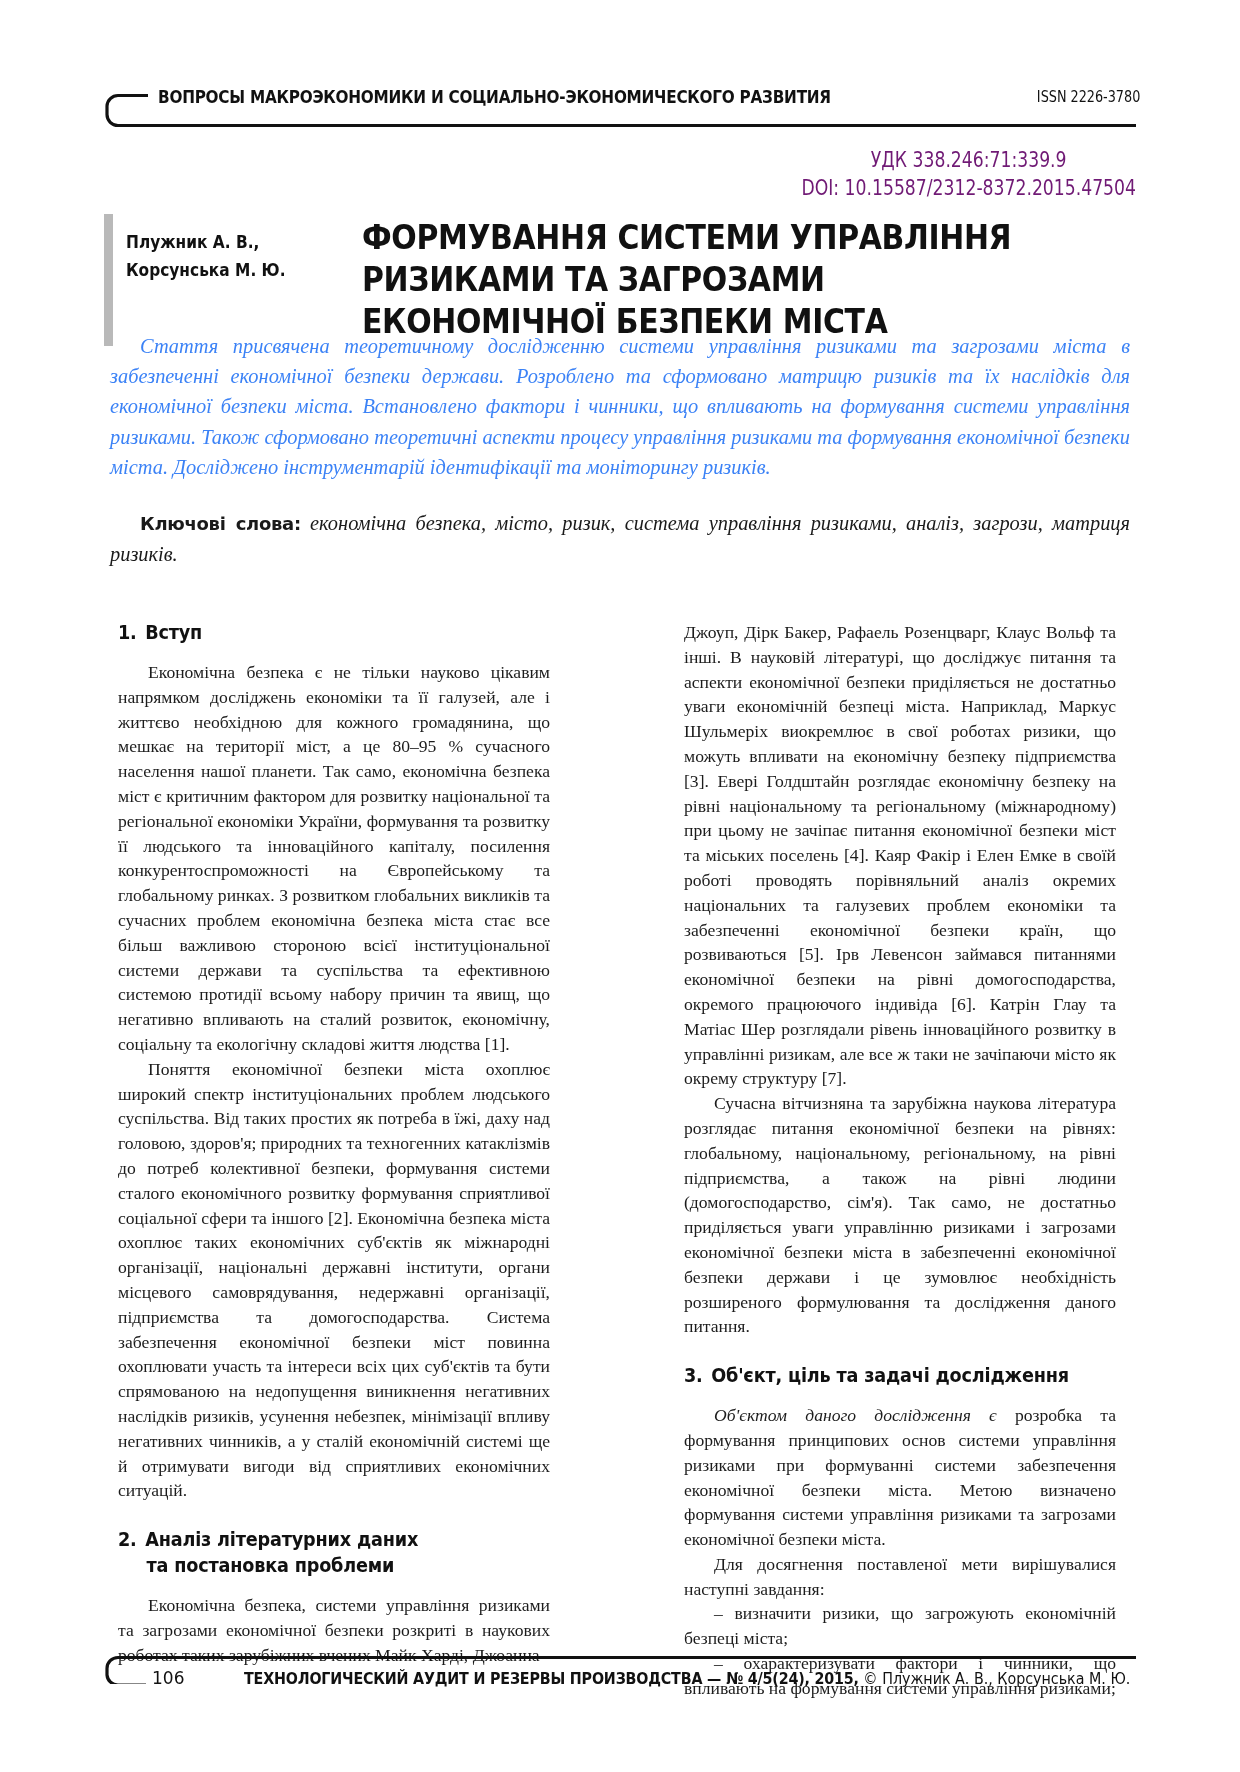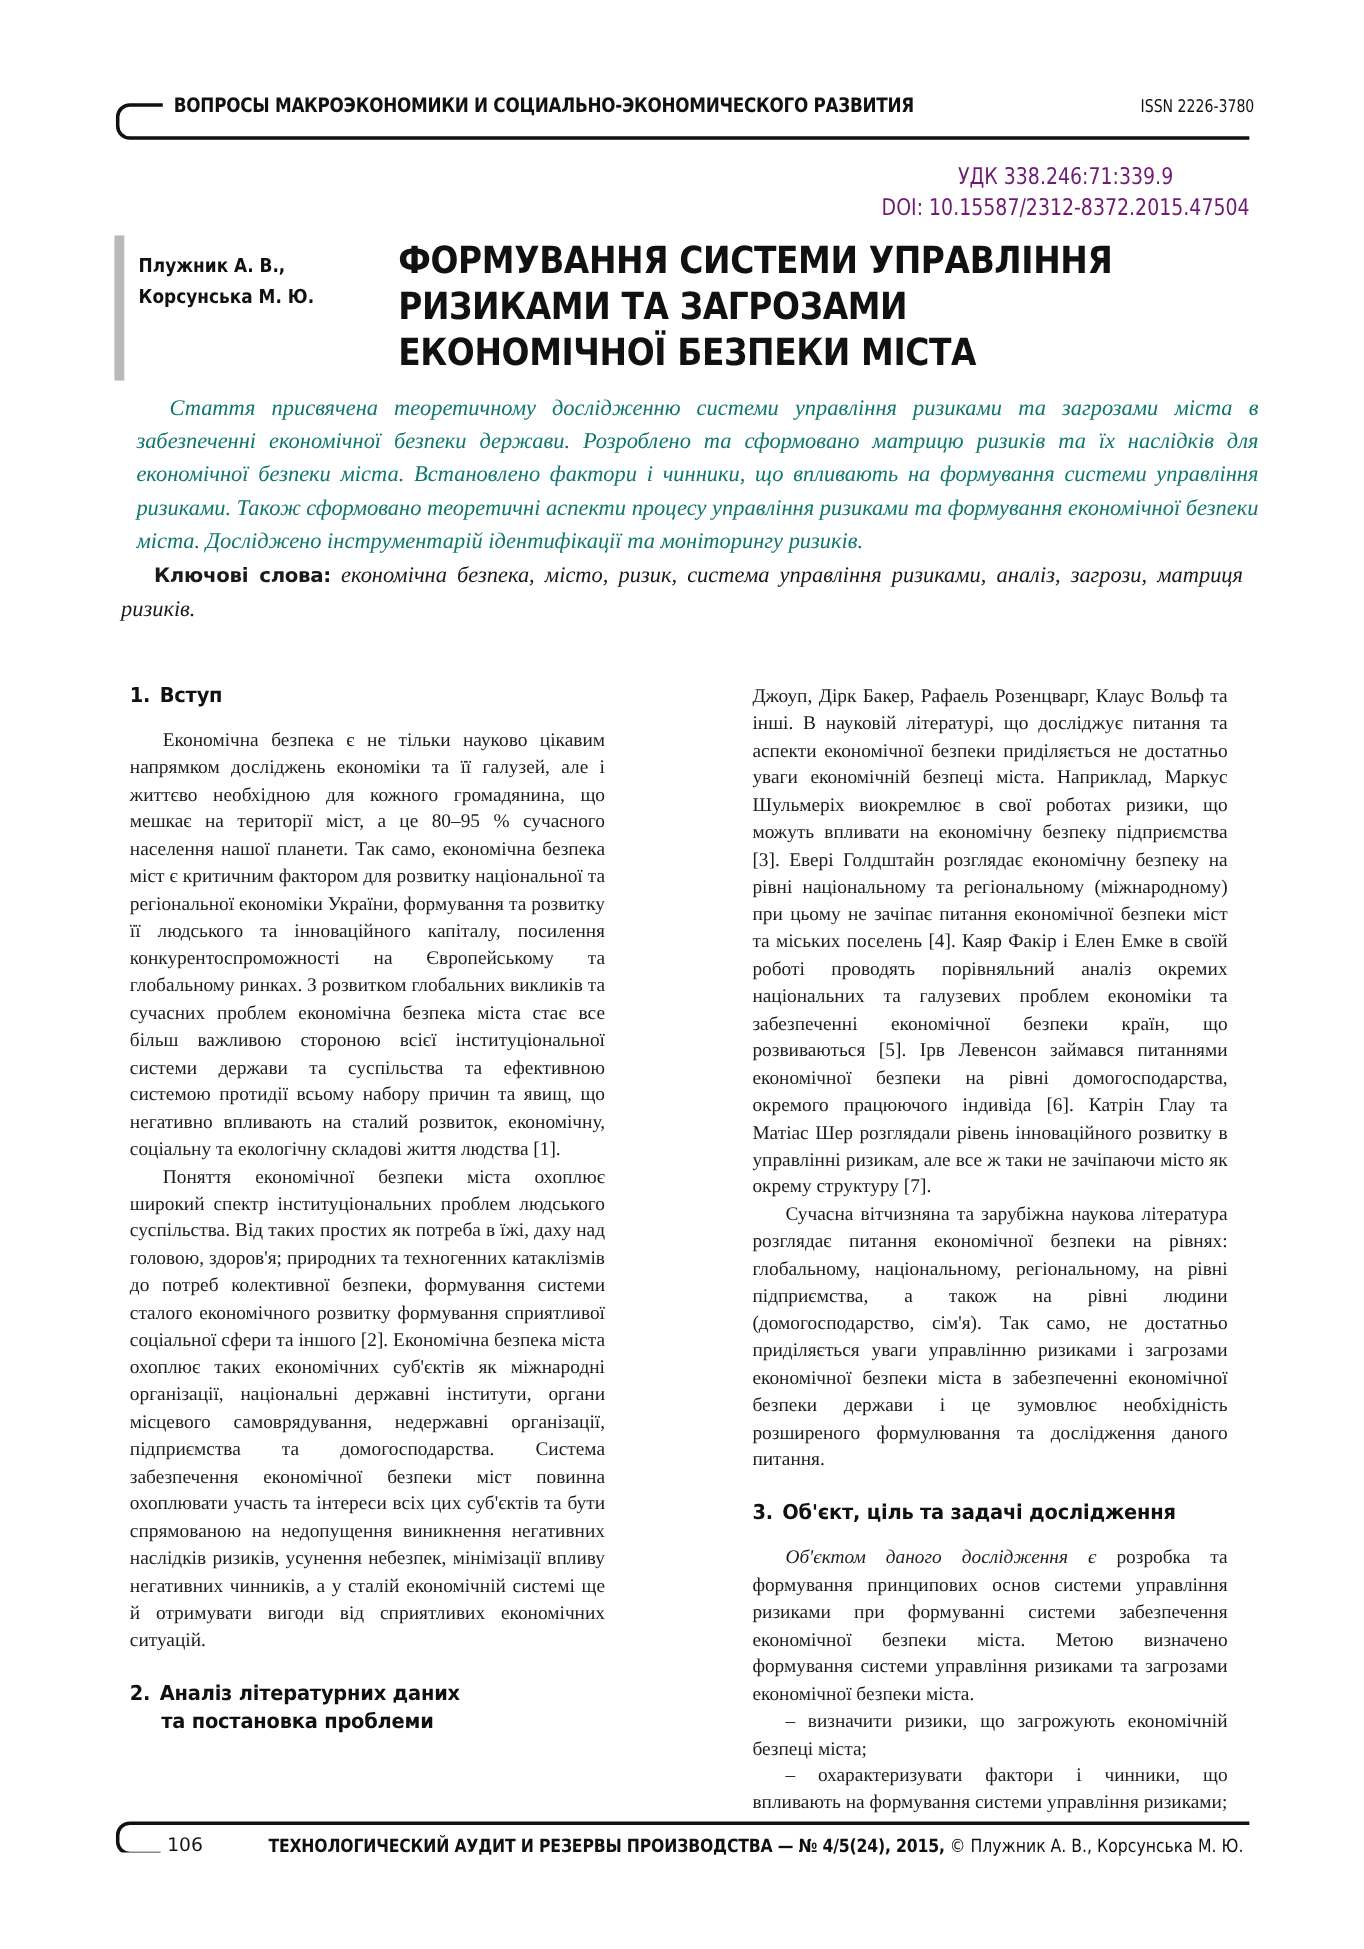--- a/index.html
+++ b/index.html
@@ -135,30 +135,29 @@
     transform: scaleX(0.88);
     transform-origin: left top;
     color: #111;
   }
   .doc-title span { display: block; white-space: nowrap; }
 
   
   .abstract {
     position: absolute;
     left: 110px;
-    top: 356px;
+    top: 331px;
     width: 1020px;
     font-family: "Liberation Serif", "DejaVu Serif", serif;
     font-style: italic;
     font-size: 20.4px;
     line-height: 30.2px;
     text-align: justify;
     text-indent: 30px;
-    color: #0f766e;
-    margin-left: 14px;
+    color: #3b82f6;
   }
   .keywords {
     position: absolute;
     left: 110px;
     top: 508px;
     width: 1020px;
     font-family: "Liberation Serif", "DejaVu Serif", serif;
     font-style: italic;
     font-size: 20.4px;
     line-height: 30.2px;
@@ -294,32 +293,34 @@
     <h2 class="sect first">
       <span class="num">1.</span><span>Вступ</span>
     </h2>
     <p>Економічна безпека є не тільки науково цікавим напрямком досліджень економіки та її галузей, але і життєво необхідною для кожного громадянина, що мешкає на території міст, а це 80–95 % сучасного населення нашої планети. Так само, економічна безпека міст є критичним фактором для розвитку національної та регіональної економіки України, формування та розвитку її людського та інноваційного капіталу, посилення конкурентоспроможності на Європейському та глобальному ринках. З розвитком глобальних викликів та сучасних проблем економічна безпека міста стає все більш важливою стороною всієї інституціональної системи держави та суспільства та ефективною системою протидії всьому набору причин та явищ, що негативно впливають на сталий розвиток, економічну, соціальну та екологічну складові життя людства [1].</p>
     <p>Поняття економічної безпеки міста охоплює широкий спектр інституціональних проблем людського суспільства. Від таких простих як потреба в їжі, даху над головою, здоров'я; природних та техногенних катаклізмів до потреб колективної безпеки, формування системи сталого економічного розвитку формування сприятливої соціальної сфери та іншого [2]. Економічна безпека міста охоплює таких економічних суб'єктів як міжнародні організації, національні державні інститути, органи місцевого самоврядування, недержавні організації, підприємства та домогосподарства. Система забезпечення економічної безпеки міст повинна охоплювати участь та інтереси всіх цих суб'єктів та бути спрямованою на недопущення виникнення негативних наслідків ризиків, усунення небезпек, мінімізації впливу негативних чинників, а у сталій економічній системі ще й отримувати вигоди від сприятливих економічних ситуацій.</p>
 
     <h2 class="sect">
       <span class="num">2.</span><span>Аналіз літературних даних</span>
       <span class="l2">та постановка проблеми</span>
     </h2>
+    <p>Економічна безпека, системи управління ризиками та загрозами економічної безпеки розкриті в наукових роботах таких зарубіжних вчених Майк Харді, Джоанна</p>
 
   </div>
 
   <div class="col col-right">
 
     <p class="noindent">Джоуп, Дірк Бакер, Рафаель Розенцварг, Клаус Вольф та інші. В науковій літературі, що досліджує питання та аспекти економічної безпеки приділяється не достатньо уваги економічній безпеці міста. Наприклад, Маркус Шульмеріх виокремлює в свої роботах ризики, що можуть впливати на економічну безпеку підприємства [3]. Евері Голдштайн розглядає економічну безпеку на рівні національному та регіональному (міжнародному) при цьому не зачіпає питання економічної безпеки міст та міських поселень [4]. Каяр Факір і Елен Емке в своїй роботі проводять порівняльний аналіз окремих національних та галузевих проблем економіки та забезпеченні економічної безпеки країн, що розвиваються [5]. Ірв Левенсон займався питаннями економічної безпеки на рівні домогосподарства, окремого працюючого індивіда [6]. Катрін Глау та Матіас Шер розглядали рівень інноваційного розвитку в управлінні ризикам, але все ж таки не зачіпаючи місто як окрему структуру [7].</p>
     <p>Сучасна вітчизняна та зарубіжна наукова література розглядає питання економічної безпеки на рівнях: глобальному, національному, регіональному, на рівні підприємства, а також на рівні людини (домогосподарство, сім'я). Так само, не достатньо приділяється уваги управлінню ризиками і загрозами економічної безпеки міста в забезпеченні економічної безпеки держави і це зумовлює необхідність розширеного формулювання та дослідження даного питання.</p>
 
     <h2 class="sect">
       <span class="num">3.</span><span>Об'єкт, ціль та задачі дослідження</span>
     </h2>
     <p><em>Об'єктом даного дослідження є</em><span> розробка та формування принципових основ системи управління ризиками при формуванні системи забезпечення економічної безпеки міста. Метою визначено формування системи управління ризиками та загрозами економічної безпеки міста.</span></p>
+    <p>Для досягнення поставленої мети вирішувалися наступні завдання:</p>
     <p class="bullet">– визначити ризики, що загрожують економічній безпеці міста;</p>
     <p class="bullet">– охарактеризувати фактори і чинники, що впливають на формування системи управління ризиками;</p>
 
   </div>
 
   <div class="footer">
     <svg class="footer-bracket" viewBox="0 0 1032 30" preserveAspectRatio="none" xmlns="http://www.w3.org/2000/svg">
       <path d="M 1032 3.5 L 14 3.5 A 11 11 0 0 0 3 14.5 L 3 21 A 11 11 0 0 0 14 31 L 42 31" fill="none" stroke="#111111" stroke-width="3.2"></path>
     </svg>
     <div class="footer-pageno">106</div>

